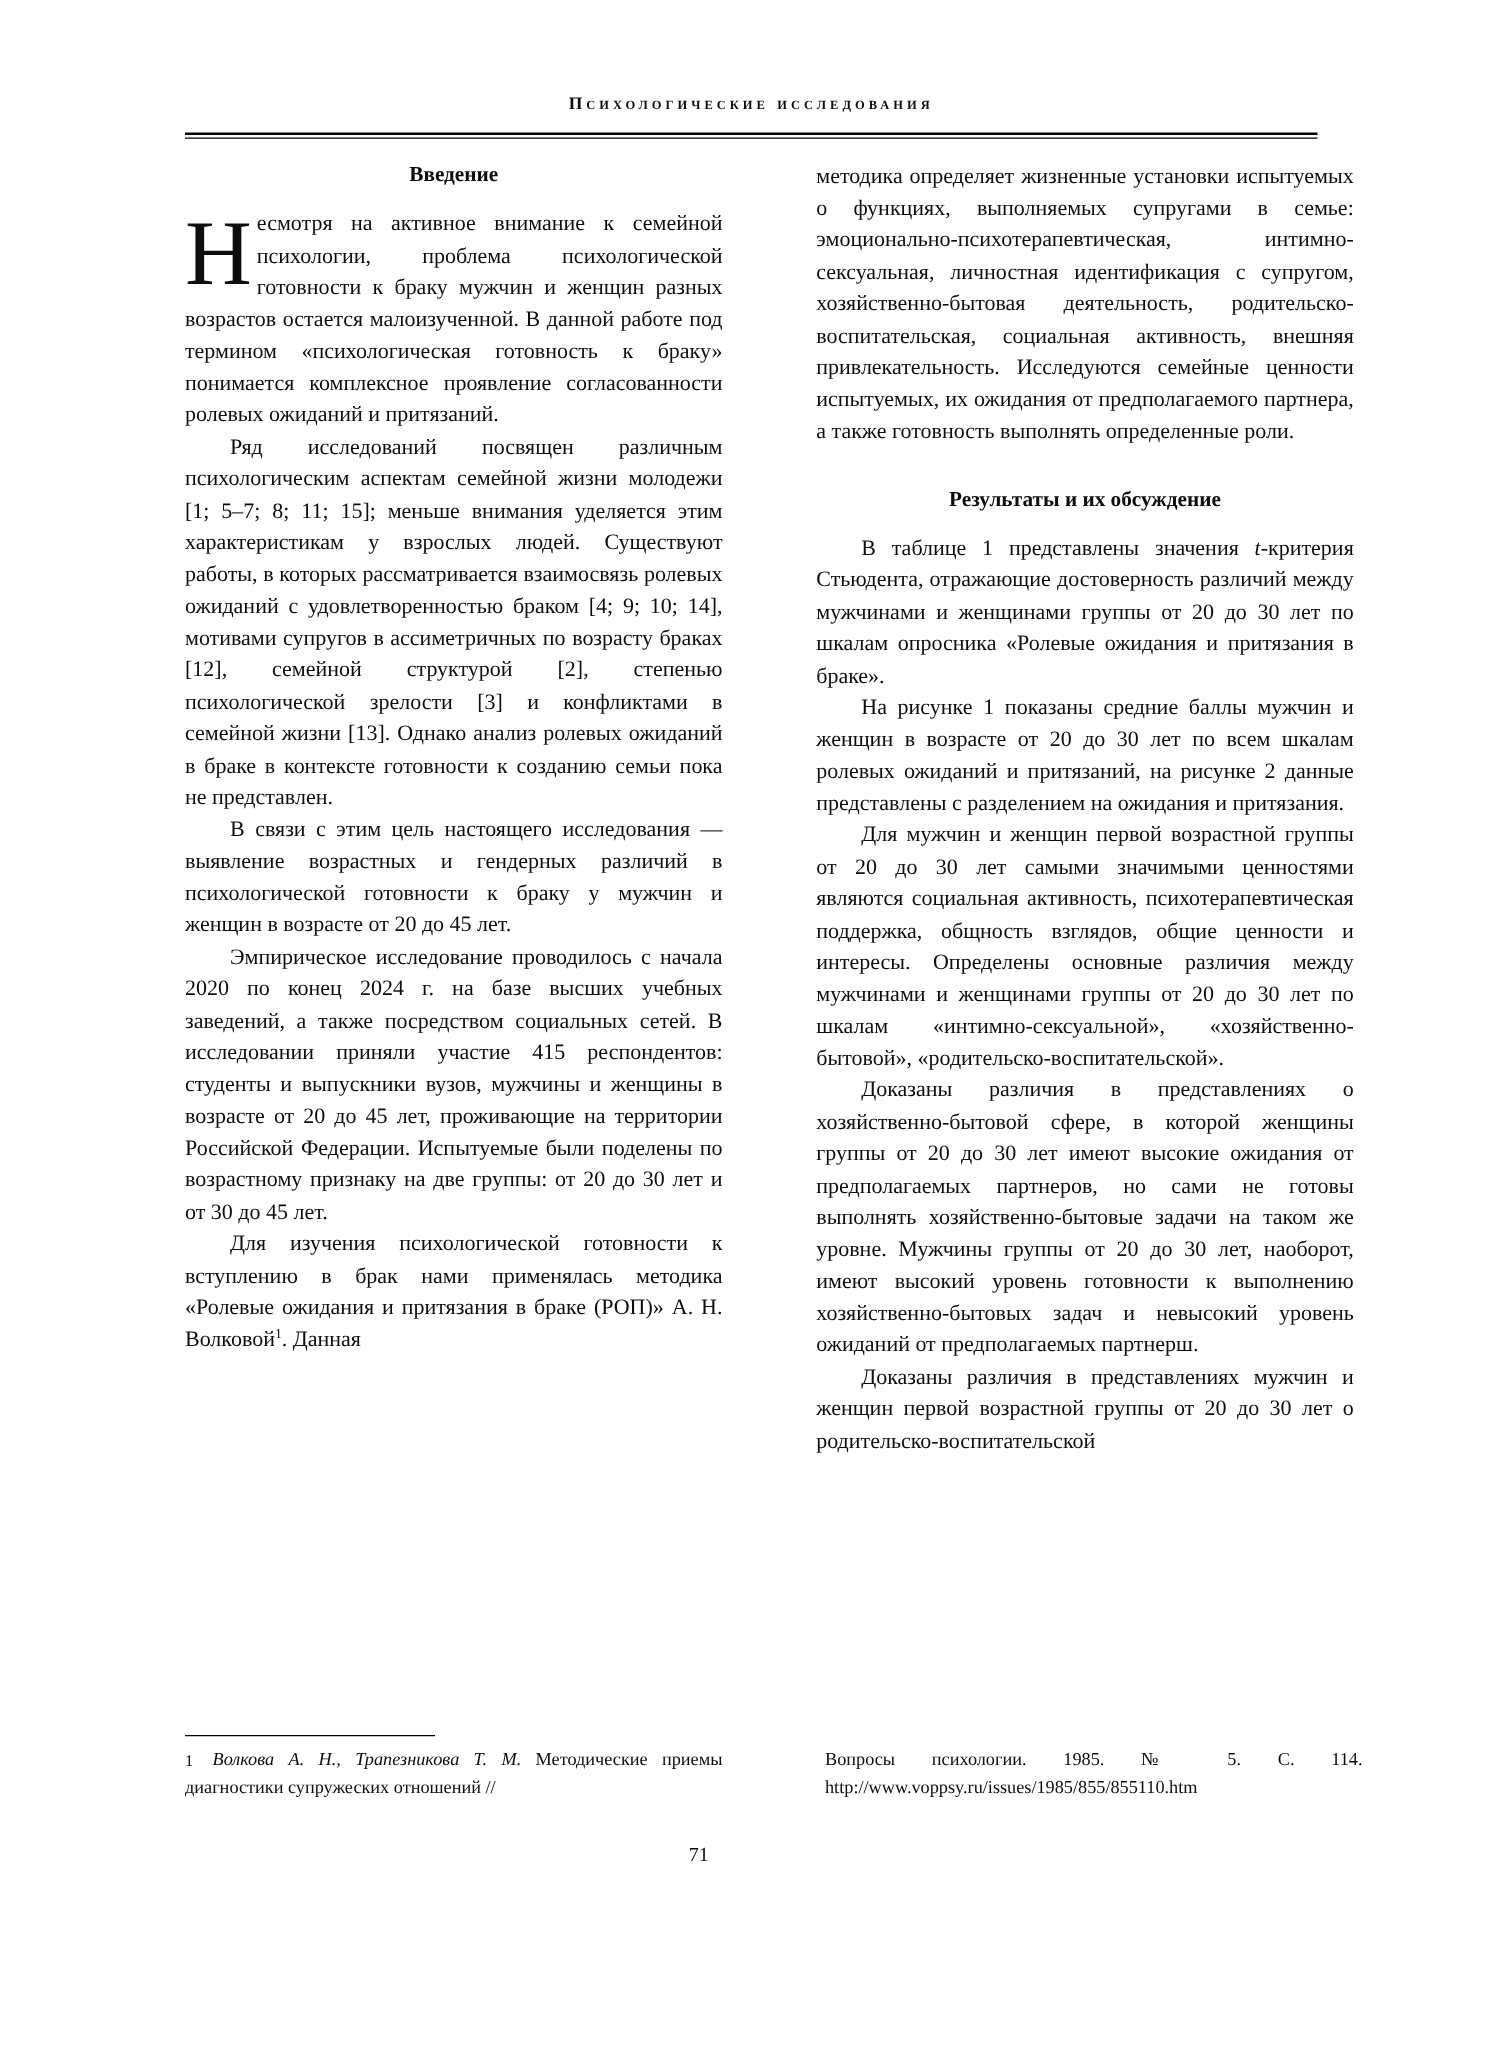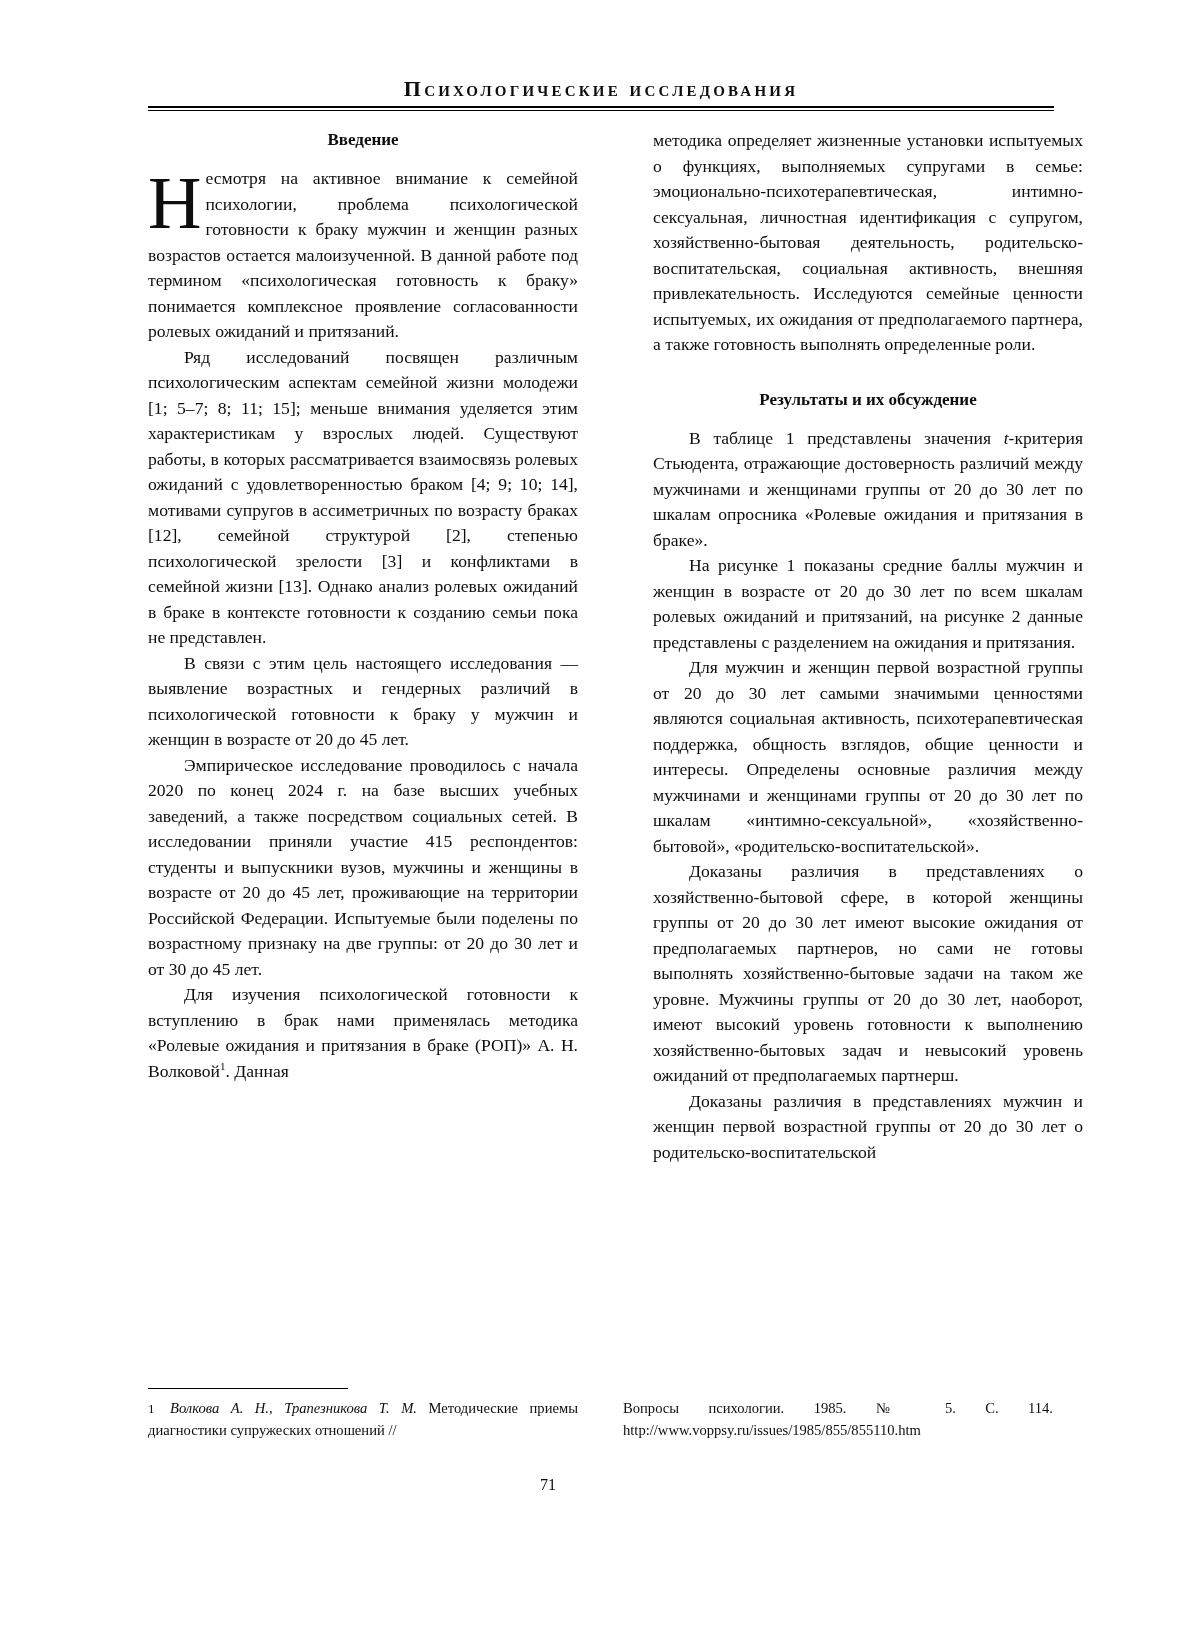--- a/index.html
+++ b/index.html
@@ -24,21 +24,21 @@
     padding: 0;
   }
 
   
   .running-head {
     position: absolute;
     left: 148px;
     top: 76px;
     width: 906px;
     text-align: center;
-    font-size: 22px;
+    font-size: 14px;
     font-weight: bold;
     letter-spacing: 3.2px;
     font-variant: small-caps;
     text-transform: none;
   }
   .rule-double {
     position: absolute;
     left: 148px;
     top: 106px;
     width: 906px;
@@ -102,33 +102,33 @@
   }
   .footnote {
     position: absolute;
     top: 1398px;
     font-size: 14.6px;
     line-height: 21.5px;
     width: 430px;
     text-align: justify;
   }
   .footnote-left  { left: 148px; }
-  .footnote-right { left: 623px; }
+  .footnote-right { left: 660px; }
   .fn-num-lead {
     display: inline-block;
     width: 22px;
     font-size: 13px;
     vertical-align: top;
   }
   .fn-body { display: inline; }
 
   .page-number {
     position: absolute;
     top: 1476px;
-    left: 0;
+    left: 11px;
     width: 1096px;
     text-align: center;
     font-size: 16px;
   }
 
   sup.fn { font-size: 11px; vertical-align: super; line-height: 0; }
 </style>
 </head>
 <body>
 

